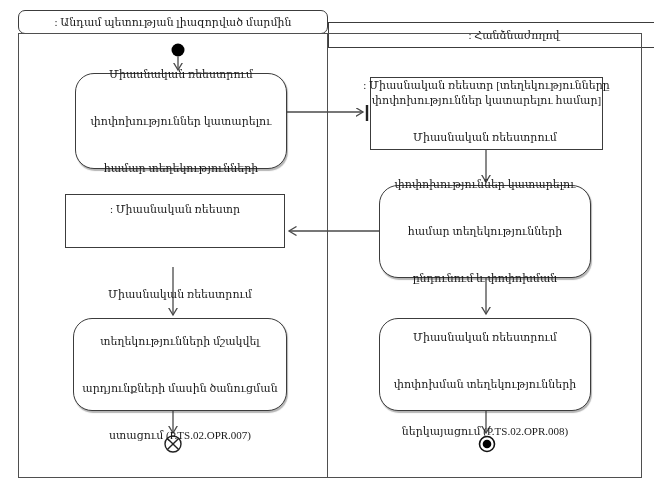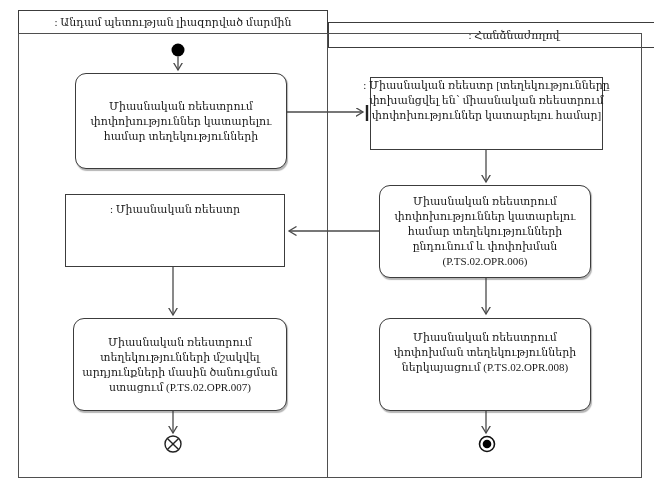--- a/index.html
+++ b/index.html
@@ -5,41 +5,41 @@
   html,body{margin:0;padding:0;background:#ffffff;}
   .canvas{
     position:relative;width:654px;height:492px;background:#ffffff;overflow:hidden;
     font-family:"Liberation Serif","DejaVu Serif",serif;color:#1a1a1a;
   }
   .lane-header{
     position:absolute;box-sizing:border-box;border:1.3px solid #3c3c3c;background:#ffffff;
     display:flex;align-items:center;justify-content:center;
     font-size:11px;white-space:nowrap;
   }
-  #header-left{left:18px;top:10px;width:310px;height:24px;}
+  #header-left{left:18px;top:10px;width:310px;height:24px;border-radius:7px;}
   #header-right{left:328px;top:8px;width:372px;height:26px;margin-top:14px;}
   .frame{
     position:absolute;left:18px;top:33px;width:624px;height:445px;
     box-sizing:border-box;border:1.5px solid #4f4f4f;background:transparent;
   }
   .lane-divider{
     position:absolute;left:327px;top:33px;height:445px;width:0;
     border-left:1.5px solid #4f4f4f;
   }
   .node-box{
     position:absolute;box-sizing:border-box;border:1.3px solid #3c3c3c;background:#ffffff;
     display:flex;flex-direction:column;align-items:center;justify-content:center;
     font-size:11px;line-height:15px;text-align:center;
   }
   .node-box .tl{white-space:nowrap;}
-  .rounded{border-radius:11px;box-shadow:1px 1.5px 1px rgba(60,60,60,0.38);}
+  .rounded{border-radius:19px;box-shadow:1px 1.5px 1px rgba(60,60,60,0.38);gap:32px;}
   #box-opr005{left:75px;top:73px;width:212px;height:96px;}
   #box-reg-transferred{left:370px;top:77px;width:233px;height:73px;justify-content:flex-start;}
   #box-opr006{left:379px;top:185px;width:212px;height:93px;}
-  #box-reg-processed{left:65px;top:194px;width:220px;height:73px;justify-content:flex-start;padding-top:7px;}
+  #box-reg-processed{left:65px;top:194px;width:220px;height:54px;justify-content:flex-start;padding-top:7px;}
   #box-opr007{left:73px;top:318px;width:214px;height:93px;}
   #box-opr008{left:379px;top:318px;width:212px;height:93px;justify-content:flex-start;padding-top:11px;}
   .connector-layer{position:absolute;left:0;top:0;width:654px;height:492px;pointer-events:none;}
 </style>
 </head>
 <body>
 
 <div class="canvas">
 
   <div class="lane-header" id="header-left">
@@ -88,21 +88,20 @@
   </svg>
 
   <div class="node-box rounded" id="box-opr005">
     <div class="tl">Միասնական ռեեստրում</div>
     <div class="tl">փոփոխություններ կատարելու</div>
     <div class="tl">համար տեղեկությունների</div>
   </div>
 
   <div class="node-box" id="box-reg-transferred">
     <div class="tl">: Միասնական ռեեստր [տեղեկությունները</div>
-    <div class="tl">փոխանցվել են՝ միասնական ռեեստրում</div>
     <div class="tl">փոփոխություններ կատարելու համար]</div>
   </div>
 
   <div class="node-box rounded" id="box-opr006">
     <div class="tl">Միասնական ռեեստրում</div>
     <div class="tl">փոփոխություններ կատարելու</div>
     <div class="tl">համար տեղեկությունների</div>
     <div class="tl">ընդունում և փոփոխման</div>
     <div class="tl">(P.TS.02.OPR.006)</div>
   </div>

